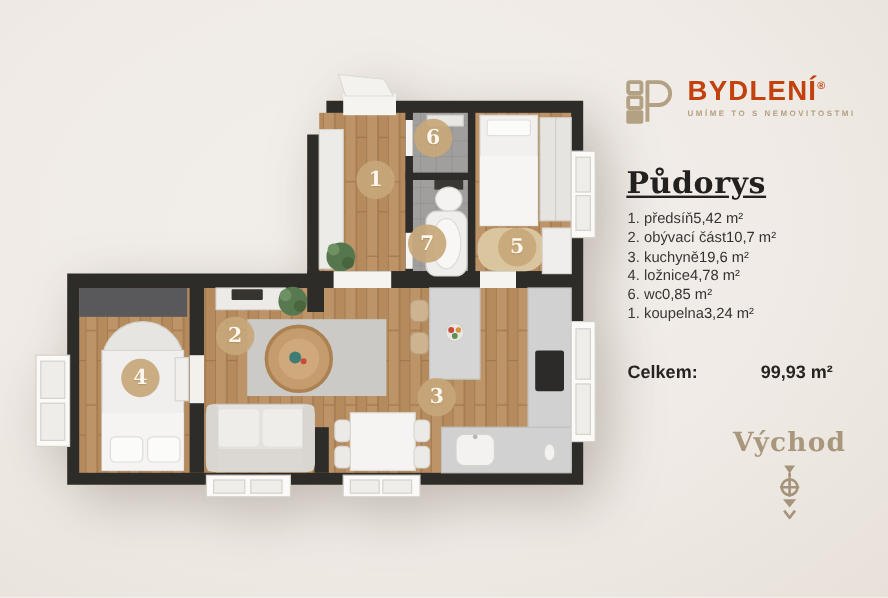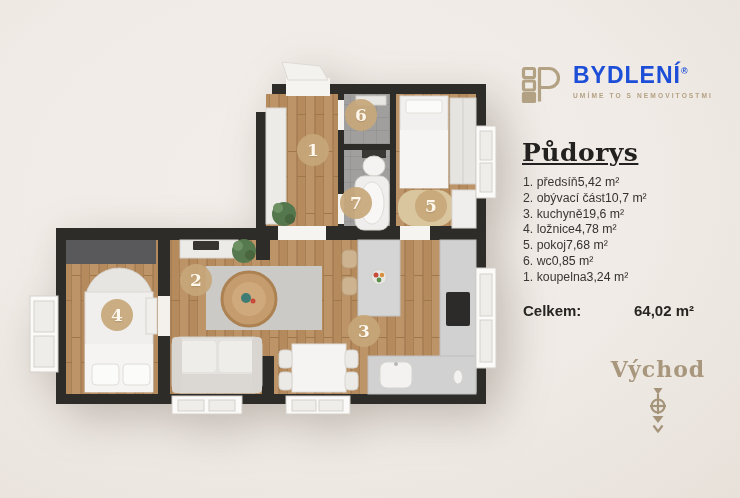--- a/index.html
+++ b/index.html
@@ -14,21 +14,21 @@
   
   .badge{
     position:absolute;width:32px;height:32px;border-radius:50%;
     background:rgba(199,167,122,.92);
     color:#fdf7ec;font-family:"DejaVu Serif","Liberation Serif",serif;
     font-size:17px;font-weight:bold;display:flex;align-items:center;justify-content:center;
     text-shadow:0 1px 1px rgba(140,110,70,.35);
   }
   
   .brand{position:absolute;left:519px;top:64px;display:flex;align-items:flex-start;gap:10px;}
-  .brand-name{font-size:23px;font-weight:800;letter-spacing:1px;color:#1d4ed8;line-height:1;}
+  .brand-name{font-size:23px;font-weight:800;letter-spacing:1px;color:#c2410c;line-height:1;}
   .brand-name sup{font-size:9px;font-weight:700;vertical-align:9px;letter-spacing:0;}
   .brand-tagline{font-size:6.6px;font-weight:700;letter-spacing:2.1px;color:#b3a183;margin-top:5px;}
   .panel-title{
     position:absolute;left:522px;top:138px;
     font-family:"DejaVu Serif","Liberation Serif",serif;font-weight:bold;
     font-size:25px;color:#23211f;letter-spacing:.5px;text-decoration:underline;
   }
   .rooms{position:absolute;left:523px;top:175px;width:171px;}
   .room-row{display:flex;justify-content:flex-start;font-size:12.3px;line-height:15.8px;color:#3a3835;}
   .room-area{color:#33312e;}
@@ -234,36 +234,32 @@
     </div>
     <div class="room-row">
       <span>3. kuchyně</span>
       <span class="room-area">19,6 m²</span>
     </div>
     <div class="room-row">
       <span>4. ložnice</span>
       <span class="room-area">4,78 m²</span>
     </div>
     <div class="room-row">
-      <span>5. pokoj</span>
-      <span class="room-area">7,68 m²</span>
-    </div>
-    <div class="room-row">
       <span>6. wc</span>
       <span class="room-area">0,85 m²</span>
     </div>
     <div class="room-row">
       <span>1. koupelna</span>
       <span class="room-area">3,24 m²</span>
     </div>
   </div>
 
   <div class="total-row">
     <span>Celkem:</span>
-    <span>64,02 m²</span>
+    <span>99,93 m²</span>
   </div>
 
   <div class="compass-block">
     <div class="compass-label">Východ</div>
     <svg class="compass-icon" width="30" height="52" viewBox="0 0 30 52">
       <g fill="none" stroke="#a5947a" stroke-width="2.2" stroke-linejoin="round">
         <path d="M10.5 3 h9 L15 9.5 Z" fill="#a5947a" stroke="none"></path>
         <line x1="15" y1="9" x2="15" y2="13"></line>
         <circle cx="15" cy="21" r="6.5"></circle>
         <line x1="15" y1="13" x2="15" y2="29"></line>

